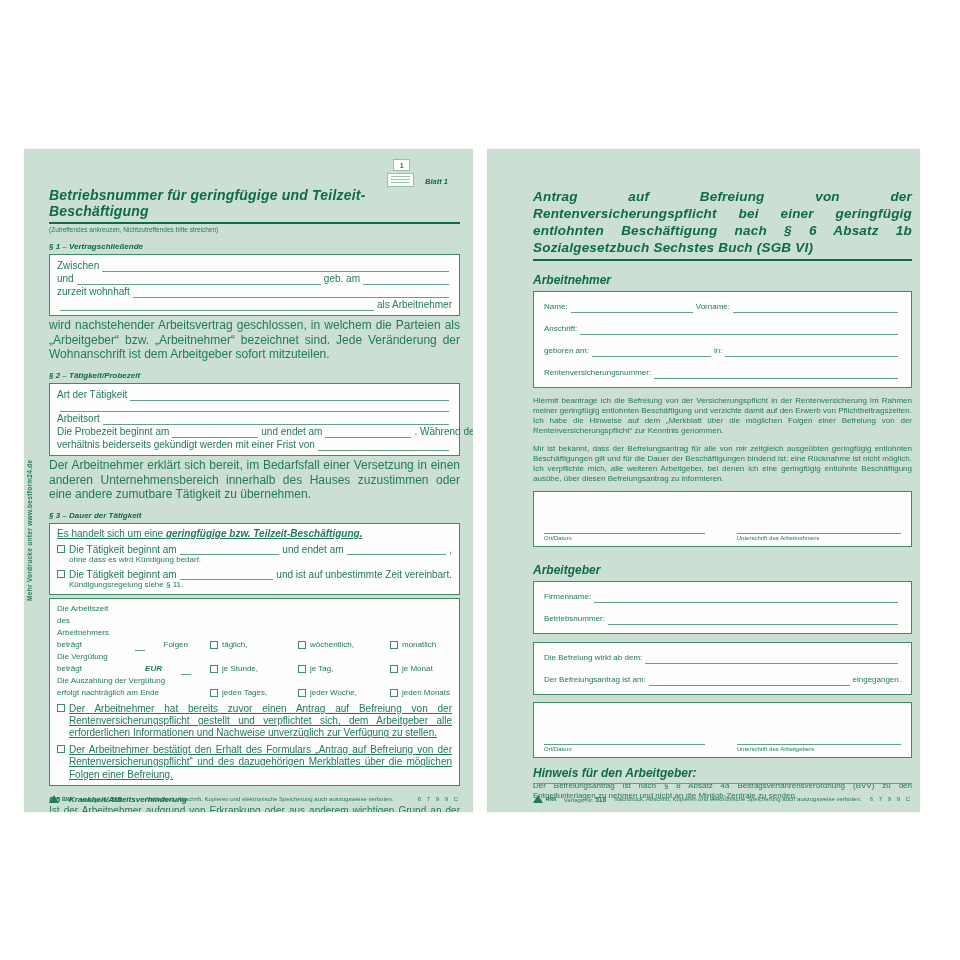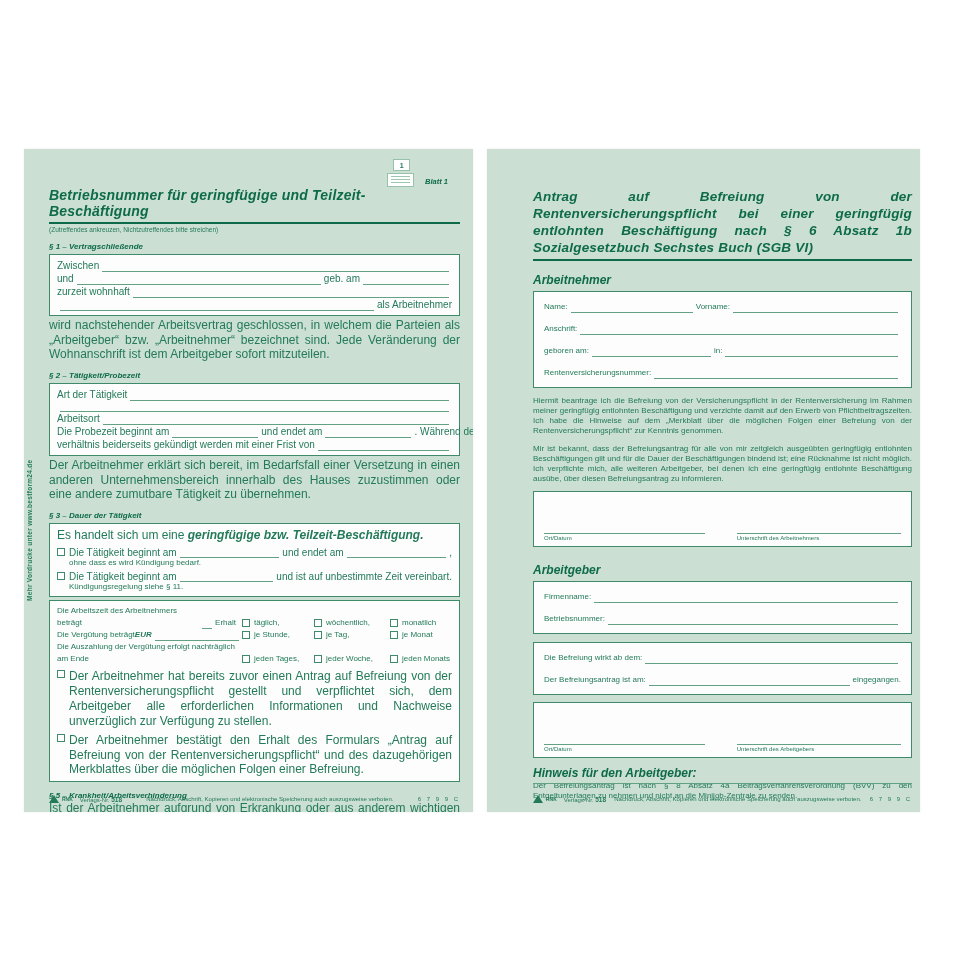--- a/index.html
+++ b/index.html
@@ -22,25 +22,25 @@
   h1.doc-title{font-size:14px;font-weight:bold;font-style:italic;color:var(--ink-dark);letter-spacing:.2px;}
   .rule{border-top:2px solid var(--ink-dark);margin-top:3px;}
   .subtitle{font-size:6.5px;margin-top:2px;color:var(--ink);}
   .sec-head{font-size:8px;font-weight:bold;font-style:italic;color:var(--ink-dark);margin-top:9px;}
   .fbox{background:var(--boxbg);border:1px solid var(--boxb);padding:4px 7px;margin-top:3px;}
   .row{display:flex;align-items:flex-end;font-size:10px;line-height:13px;}
   .row .lbl{white-space:nowrap;}
   .fill{flex:1;border-bottom:1px solid var(--line);margin:0 3px;height:11px;min-width:10px;}
   .fill.short{flex:0 0 86px;}
   .afterbox{font-size:12px;line-height:1.22;text-align:justify;margin-top:2px;}
-  .para{font-size:12px;line-height:1.24;text-align:justify;}
+  .para{font-size:10px;line-height:1.24;text-align:justify;text-decoration:underline;}
   .cb{flex:0 0 auto;display:inline-block;width:8px;height:8px;background:#fff;border:1px solid var(--boxb);margin-right:4px;margin-top:1px;}
   .cbitem{display:flex;align-items:flex-start;font-size:8px;line-height:1.22;margin-top:4px;}
   .cbbody{flex:1;}
-  .row4{display:flex;align-items:flex-end;font-size:8px;line-height:12px;}
+  .row4{display:flex;align-items:flex-end;font-size:8px;line-height:12px;gap:16px;}
   .optcol{display:flex;align-items:center;white-space:nowrap;}
   .optcol .cb{margin-top:0;}
   .c1{flex:0 0 72px;}
   .c2{flex:0 0 76px;}
   .c3{flex:0 0 62px;}
   .spacer{flex:1;}
   .ifill{display:inline-block;width:40px;border-bottom:1px solid var(--line);height:8px;}
   .bold-it{font-weight:bold;font-style:italic;}
 
   .sheet-head{display:flex;justify-content:flex-end;align-items:flex-end;padding-top:9px;margin-right:12px;gap:8px;height:38px;}
@@ -182,21 +182,21 @@
             </div>
             <div>Kündigungsregelung siehe § 11.</div>
           </div>
         </div>
       </div>
 
       <div class="fbox">
         <div class="row4">
           <span class="lbl">Die Arbeitszeit des Arbeitnehmers beträgt</span>
           <span class="fill"></span>
-          <span class="lbl" style="margin-right:6px;">Erhalt</span>
+          <span class="lbl" style="margin-right:6px;">Folgen</span>
           <span class="optcol c1">
               <span class="cb"></span>
               <span>täglich,</span>
             </span>
           <span class="optcol c2">
               <span class="cb"></span>
               <span>wöchentlich,</span>
             </span>
           <span class="optcol c3">
               <span class="cb"></span>

